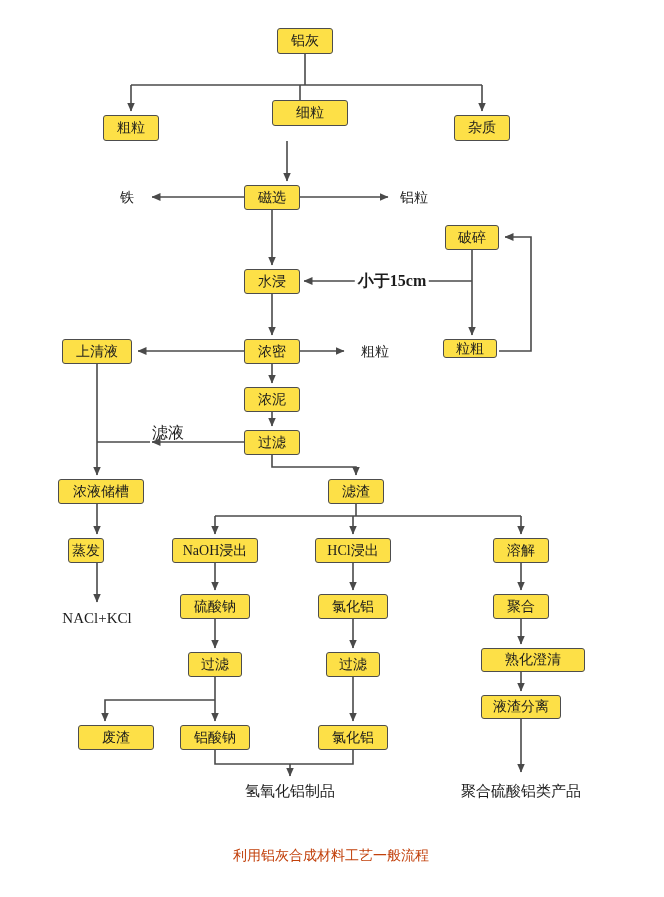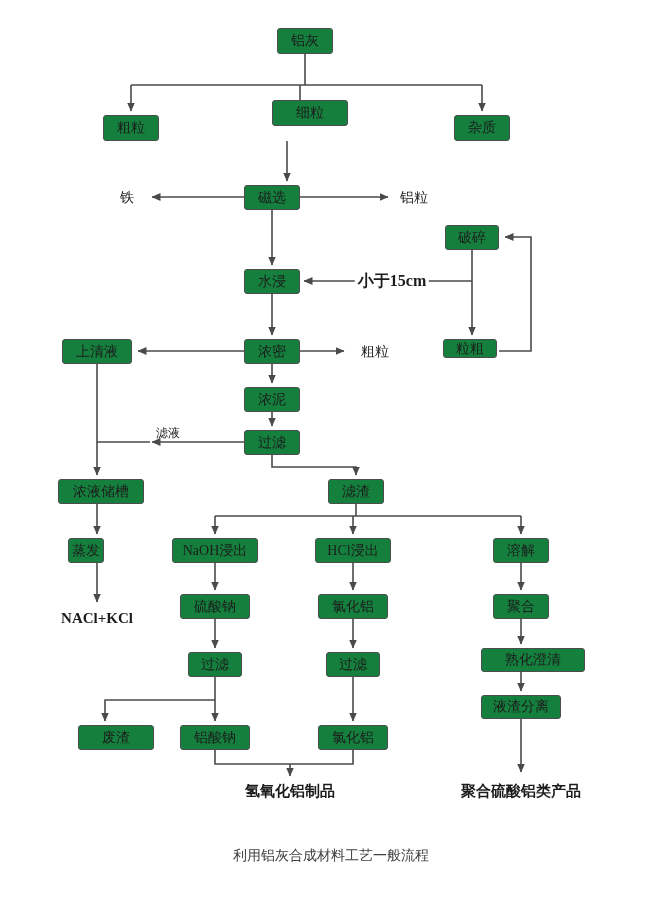--- a/index.html
+++ b/index.html
@@ -7,43 +7,43 @@
     position:relative;
     width:664px;height:897px;
     background:#ffffff;
     font-family:"Liberation Serif","DejaVu Serif",serif;
     overflow:hidden;
   }
   .wires{position:absolute;left:0;top:0;pointer-events:none;}
   .node{
     position:absolute;
     display:flex;align-items:center;justify-content:center;
-    background:#15803d;
+    background:#fde047;
     border:1.8px solid #4d4d4d;
     border-radius:3px;
     font-size:14px;color:#1c1c1c;
     box-sizing:border-box;
     white-space:nowrap;
     z-index:2;
   }
   .flabel{
     position:absolute;
     transform:translate(-50%,-50%);
     font-size:14px;color:#1c1c1c;
     white-space:nowrap;
     z-index:3;
   }
-  .flabel.small{font-size:12px;}
+  .flabel.small{font-size:16px;}
   .flabel.onwire{background:#ffffff;padding:0 3px;font-weight:600;font-size:16px;}
-  .flabel.product{font-weight:700;font-size:15px;}
+  .flabel.product{font-weight:400;font-size:15px;}
   .caption{
     position:absolute;
     transform:translate(-50%,-50%);
     font-family:"Liberation Sans","DejaVu Sans",sans-serif;
-    font-size:14px;color:#404040;
+    font-size:14px;color:#c2410c;
     white-space:nowrap;
     z-index:3;
   }
 </style>
 </head>
 <body>
 
 <div class="canvas">
 
   <svg class="wires" width="664" height="897" viewBox="0 0 664 897">

